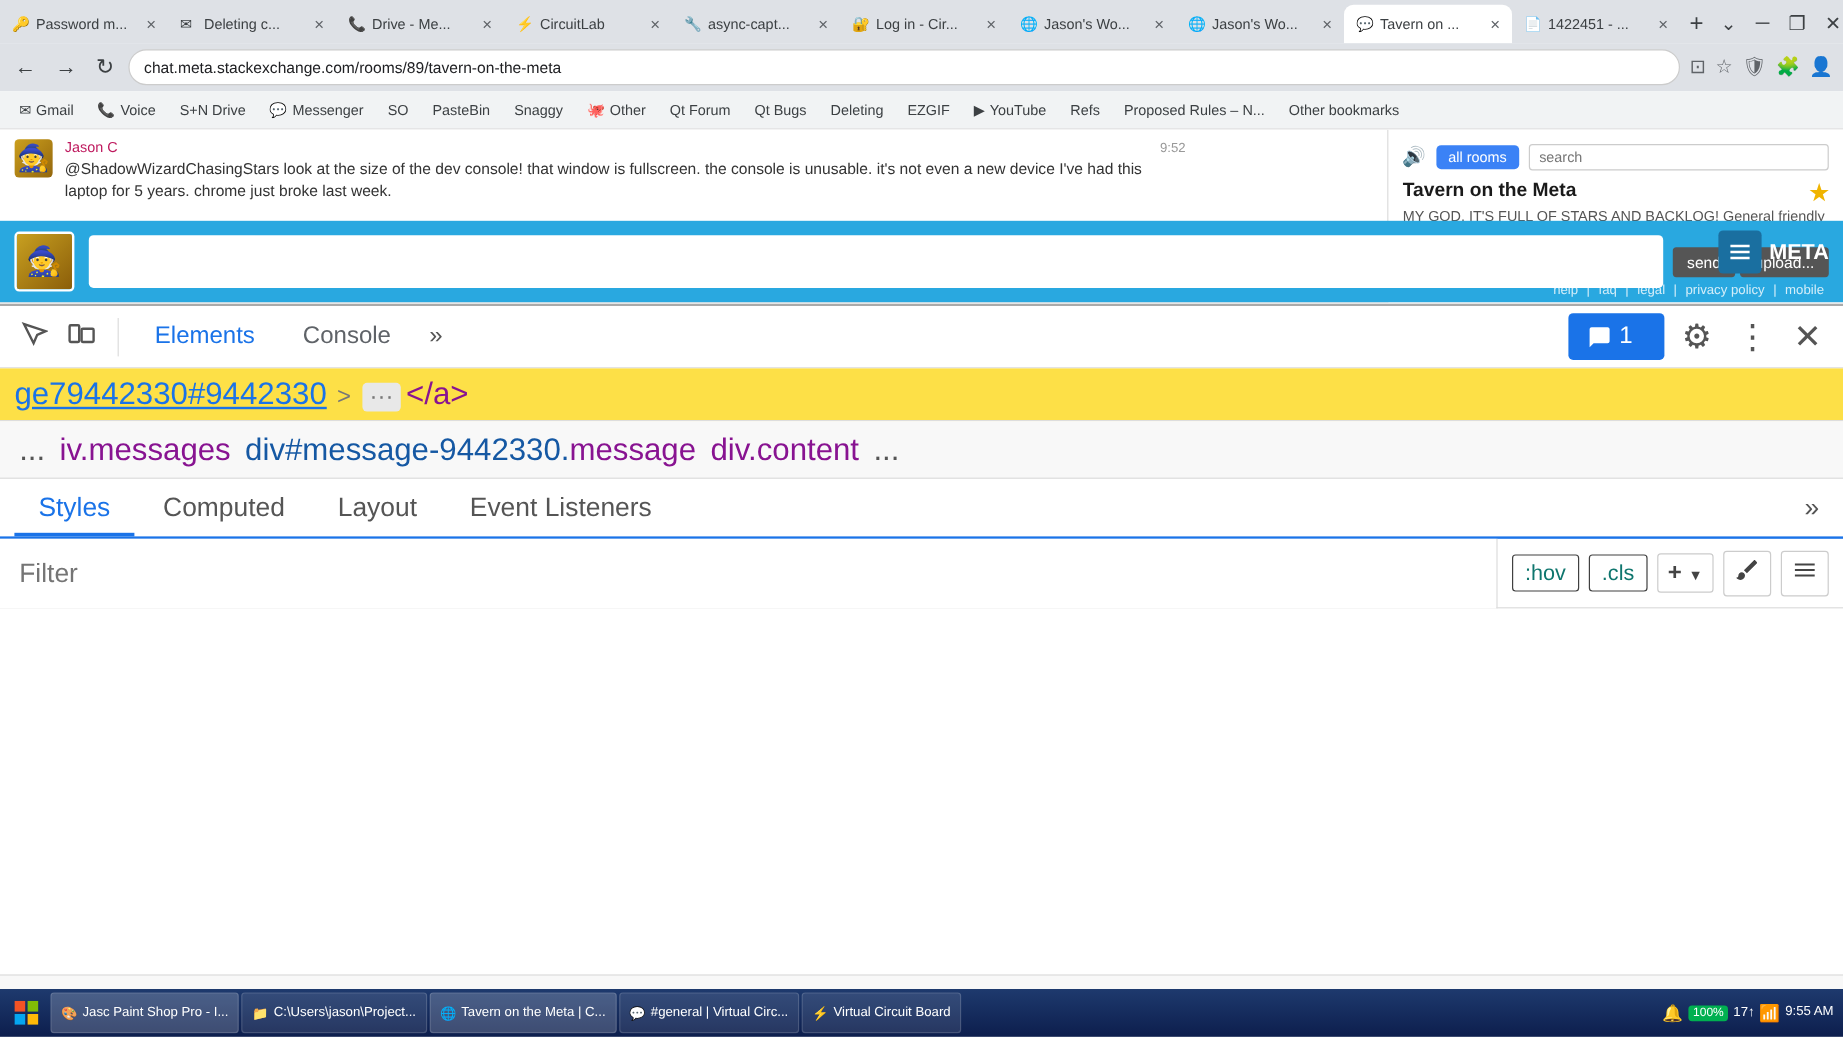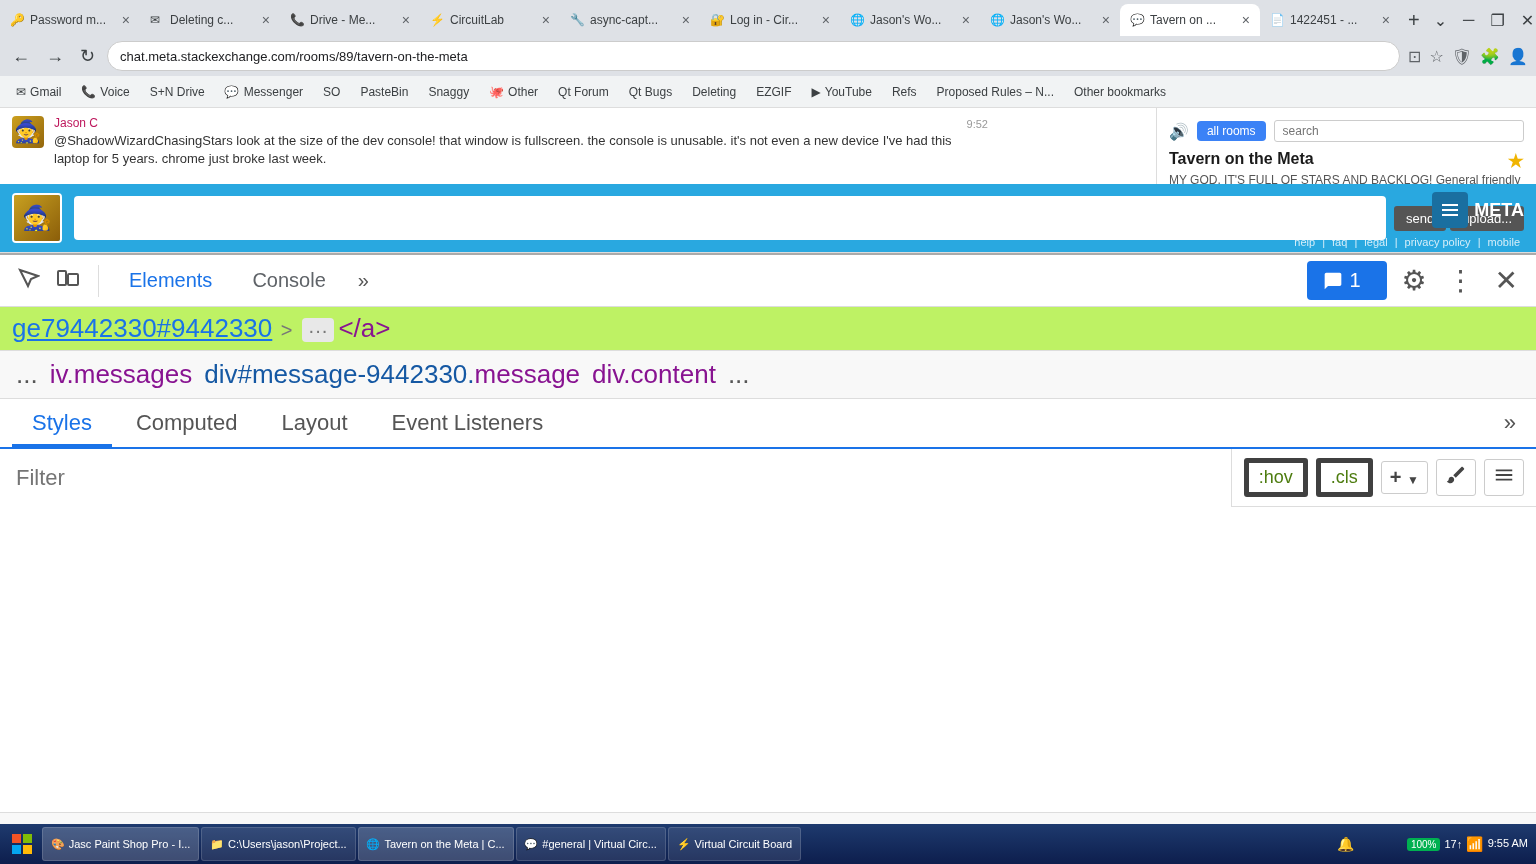--- a/index.html
+++ b/index.html
@@ -311,21 +311,21 @@
       background: none;
       border: none;
       font-size: 28px;
       color: #555;
       cursor: pointer;
       padding: 6px;
     }
 
     
     .dom-breadcrumb-row {
-      background: #bef264;
+      background: #fde047;
       border-bottom: 1px solid #ddd;
       padding: 6px 12px;
       overflow: hidden;
       white-space: nowrap;
     }
     .dom-url-link {
       color: #1a73e8;
       font-size: 26px;
       text-decoration: underline;
       font-weight: 500;
@@ -399,25 +399,25 @@
     .filter-toolbar {
       display: flex;
       align-items: center;
       gap: 8px;
       padding: 0 12px;
       border-left: 1px solid #ddd;
       height: 58px;
     }
     .filter-btn {
       background: none;
-      border: 5px solid #404040;
+      border: 1px solid #404040;
       border-radius: 3px;
       padding: 4px 10px;
       font-size: 18px;
-      color: #4d7c0f;
+      color: #0f766e;
       cursor: pointer;
     }
     .filter-icon-btn {
       background: none;
       border: 1px solid #ccc;
       border-radius: 3px;
       padding: 4px 8px;
       font-size: 20px;
       color: #444;
       cursor: pointer;
@@ -504,21 +504,21 @@
     .taskbar-sys {
       margin-left: auto;
       display: flex;
       align-items: center;
       gap: 4px;
       padding-right: 4px;
       color: #fff;
       font-size: 11px;
     }
     .taskbar-time { text-align: left; line-height: 1.2; }
-    .taskbar-notify { background: #00b050; color: #fff; font-size: 10px; padding: 1px 4px; border-radius: 3px; margin-left: 48px; }
+    .taskbar-notify { background: #00b050; color: #fff; font-size: 10px; padding: 1px 4px; border-radius: 3px; }
 
     
     .avatar-art {
       width: 50px;
       height: 50px;
       background: linear-gradient(135deg, #d4a820, #8b5e0a);
       display: flex;
       align-items: center;
       justify-content: center;
       font-size: 22px;

